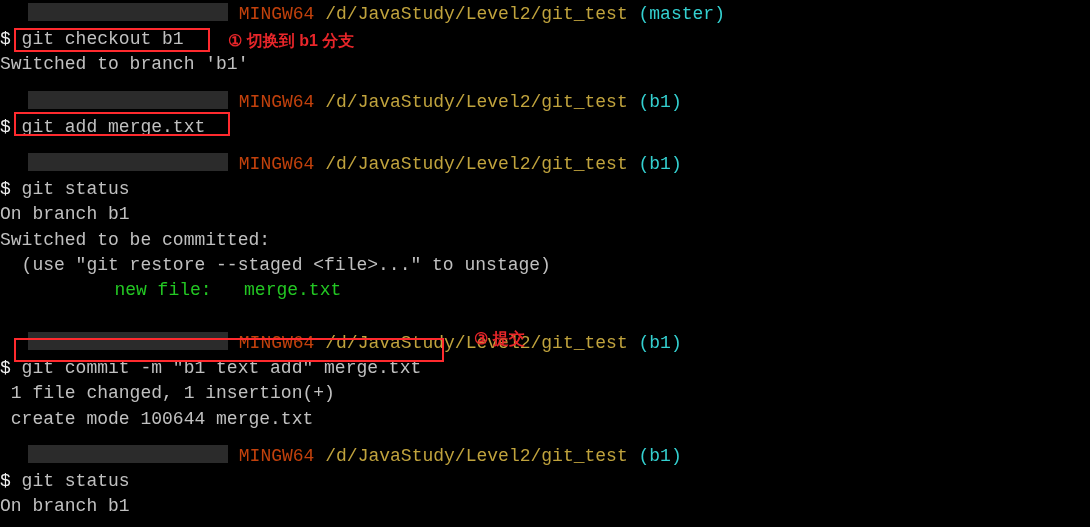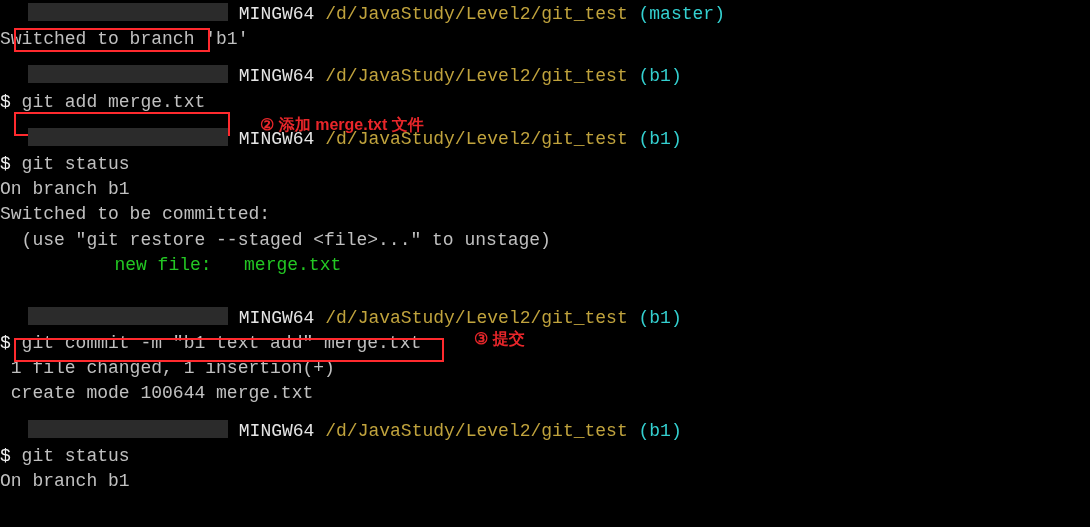--- a/index.html
+++ b/index.html
@@ -15,21 +15,21 @@
   }
   .terminal {
     position: relative;
     padding: 2px 0 0 0;
     color: #c0c0c0;
   }
   .line {
     white-space: pre;
     position: relative;
   }
-  .purple { color: #e5e5e5; }
+  .purple { color: #c2410c; }
   .yellow { color: #c0a33d; }
   .cyan   { color: #34d0d0; }
   .green  { color: #23c723; padding-left: 28px; }
   .gray   { color: #c0c0c0; }
   .white  { color: #eee; }
   .redact {
     display: inline-block;
     height: 18px;
     background: #2b2b2b;
     vertical-align: -2px;
@@ -51,31 +51,32 @@
     display: inline-block;
     font-family: sans-serif;
   }
 </style>
 </head>
 <body>
 
 <div class="terminal">
 
   <div class="line"><span class="green"><span class="redact redact2"></span> </span><span class="purple">MINGW64</span><span class="yellow"> </span><span class="yellow">/d/JavaStudy/Level2/git_test</span><span class="cyan"> </span><span class="cyan">(master)</span></div>
+  <div class="line"><span class="white">$ </span><span class="gray">git checkout b1</span></div>
   <div class="line gray">Switched to branch 'b1'</div>
 
   <div class="box" style="left:14px; top:28px; width:196px; height:24px;"></div>
+  <div class="anno" style="left:228px; top:30px;"><span class="circ">①</span> 切换到 b1 分支</div>
 
   <div class="line" style="height:12px;"> </div>
 
   <div class="line"><span class="green"><span class="redact redact2"></span> </span><span class="purple">MINGW64</span><span class="yellow"> </span><span class="yellow">/d/JavaStudy/Level2/git_test</span><span class="cyan"> </span><span class="cyan">(b1)</span></div>
   <div class="line"><span class="white">$ </span><span class="gray">git add merge.txt</span></div>
 
   <div class="box" style="left:14px; top:112px; width:216px; height:24px;"></div>
-  <div class="anno" style="left:260px; top:114px;"><span class="circ">②</span> 添加 merge.txt 文件</div>
 
   <div class="line" style="height:12px;"> </div>
 
   <div class="line"><span class="green"><span class="redact redact2"></span> </span><span class="purple">MINGW64</span><span class="yellow"> </span><span class="yellow">/d/JavaStudy/Level2/git_test</span><span class="cyan"> </span><span class="cyan">(b1)</span></div>
   <div class="line"><span class="white">$ </span><span class="gray">git status</span></div>
   <div class="line gray">On branch b1</div>
   <div class="line gray">Switched to be committed:</div>
   <div class="line gray">  (use "git restore --staged &lt;file&gt;..." to unstage)</div>
   <div class="line green">        new file:   merge.txt</div>
 

